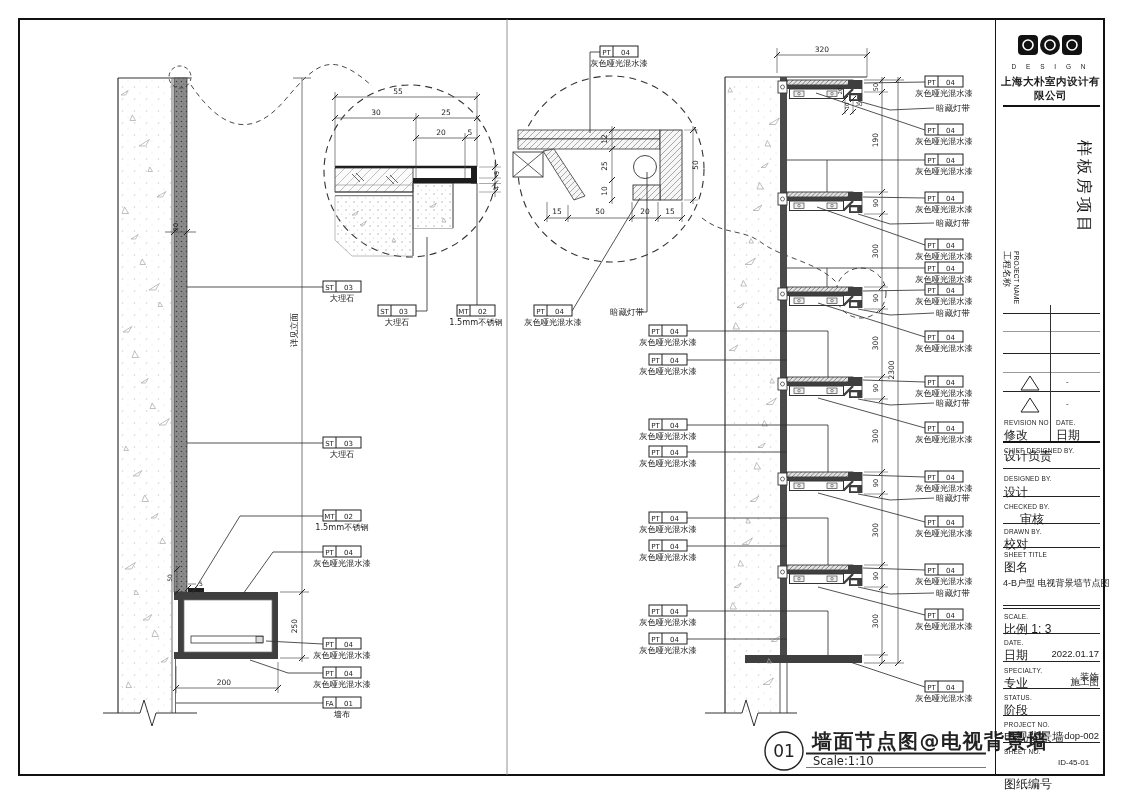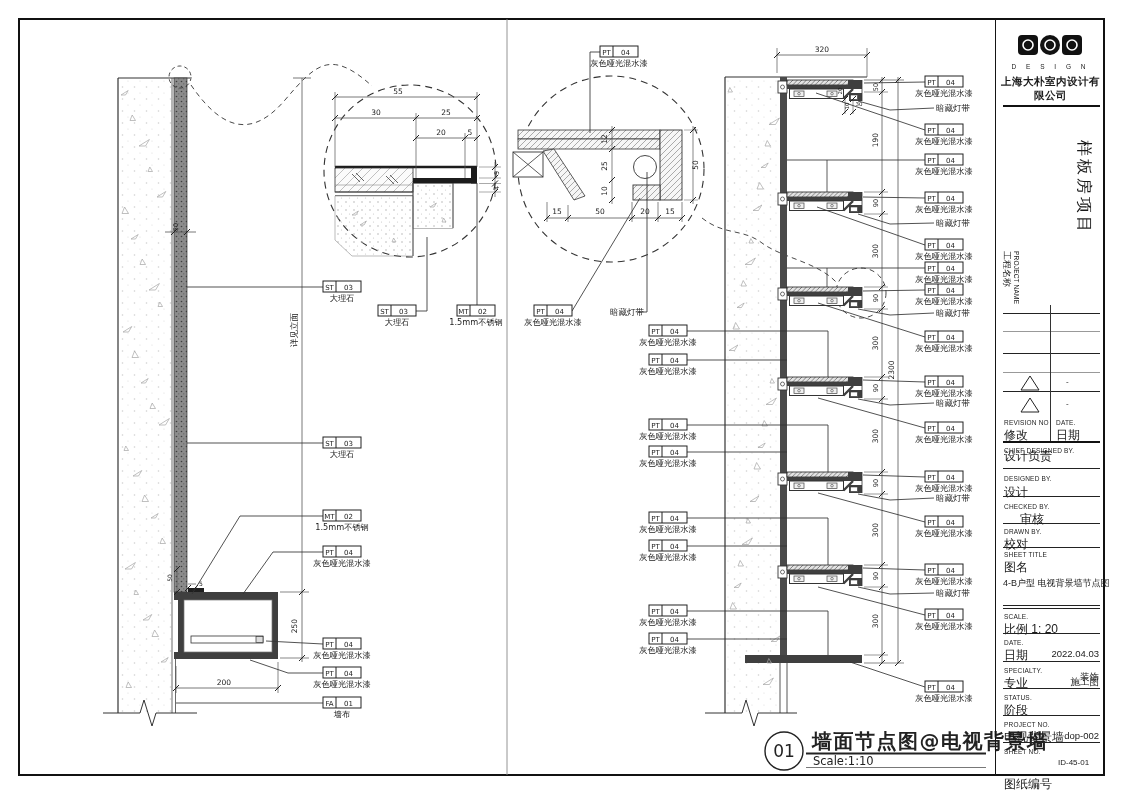--- a/index.html
+++ b/index.html
@@ -805,25 +805,25 @@
   <div class="hl" style="top:504px"></div>
   <div class="abs en" style="top:509px;left:8px">DRAWN BY.</div>
   <div class="abs cn" style="top:517px;left:8px">校对</div>
   <div class="hl" style="top:528px"></div>
   <div class="abs en" style="top:532px;left:8px">SHEET TITLE</div>
   <div class="abs cn" style="top:540px;left:8px">图名</div>
   <div class="abs" style="top:558px;left:7px;font-size:9px;white-space:nowrap">4-B户型 电视背景墙节点图</div>
   <div class="hl" style="top:586px"></div>
   <div class="hl" style="top:589px"></div>
   <div class="abs en" style="top:594px;left:8px">SCALE.</div>
-  <div class="abs cn" style="top:602px;left:8px">比例 1: 20</div>
+  <div class="abs cn" style="top:602px;left:8px">比例 1: 3</div>
   <div class="hl" style="top:614px"></div>
   <div class="abs en" style="top:620px;left:8px">DATE.</div>
   <div class="abs cn" style="top:628px;left:8px">日期</div>
-  <div class="abs val" style="top:629px;right:6px">2022.04.03</div>
+  <div class="abs val" style="top:629px;right:6px">2022.01.17</div>
   <div class="hl" style="top:642px"></div>
   <div class="abs en" style="top:648px;left:8px">SPECIALTY.</div>
   <div class="abs cn" style="top:656px;left:8px">专业</div>
   <div class="abs val" style="top:657px;right:6px">施工图</div>
   <div class="hl" style="top:669px"></div>
   <div class="abs en" style="top:675px;left:8px">STATUS.</div>
   <div class="abs cn" style="top:683px;left:8px">阶段</div>
   <div class="abs val" style="top:652px;right:6px">装饰</div>
   <div class="hl" style="top:696px"></div>
   <div class="abs en" style="top:702px;left:8px">PROJECT NO.</div>

